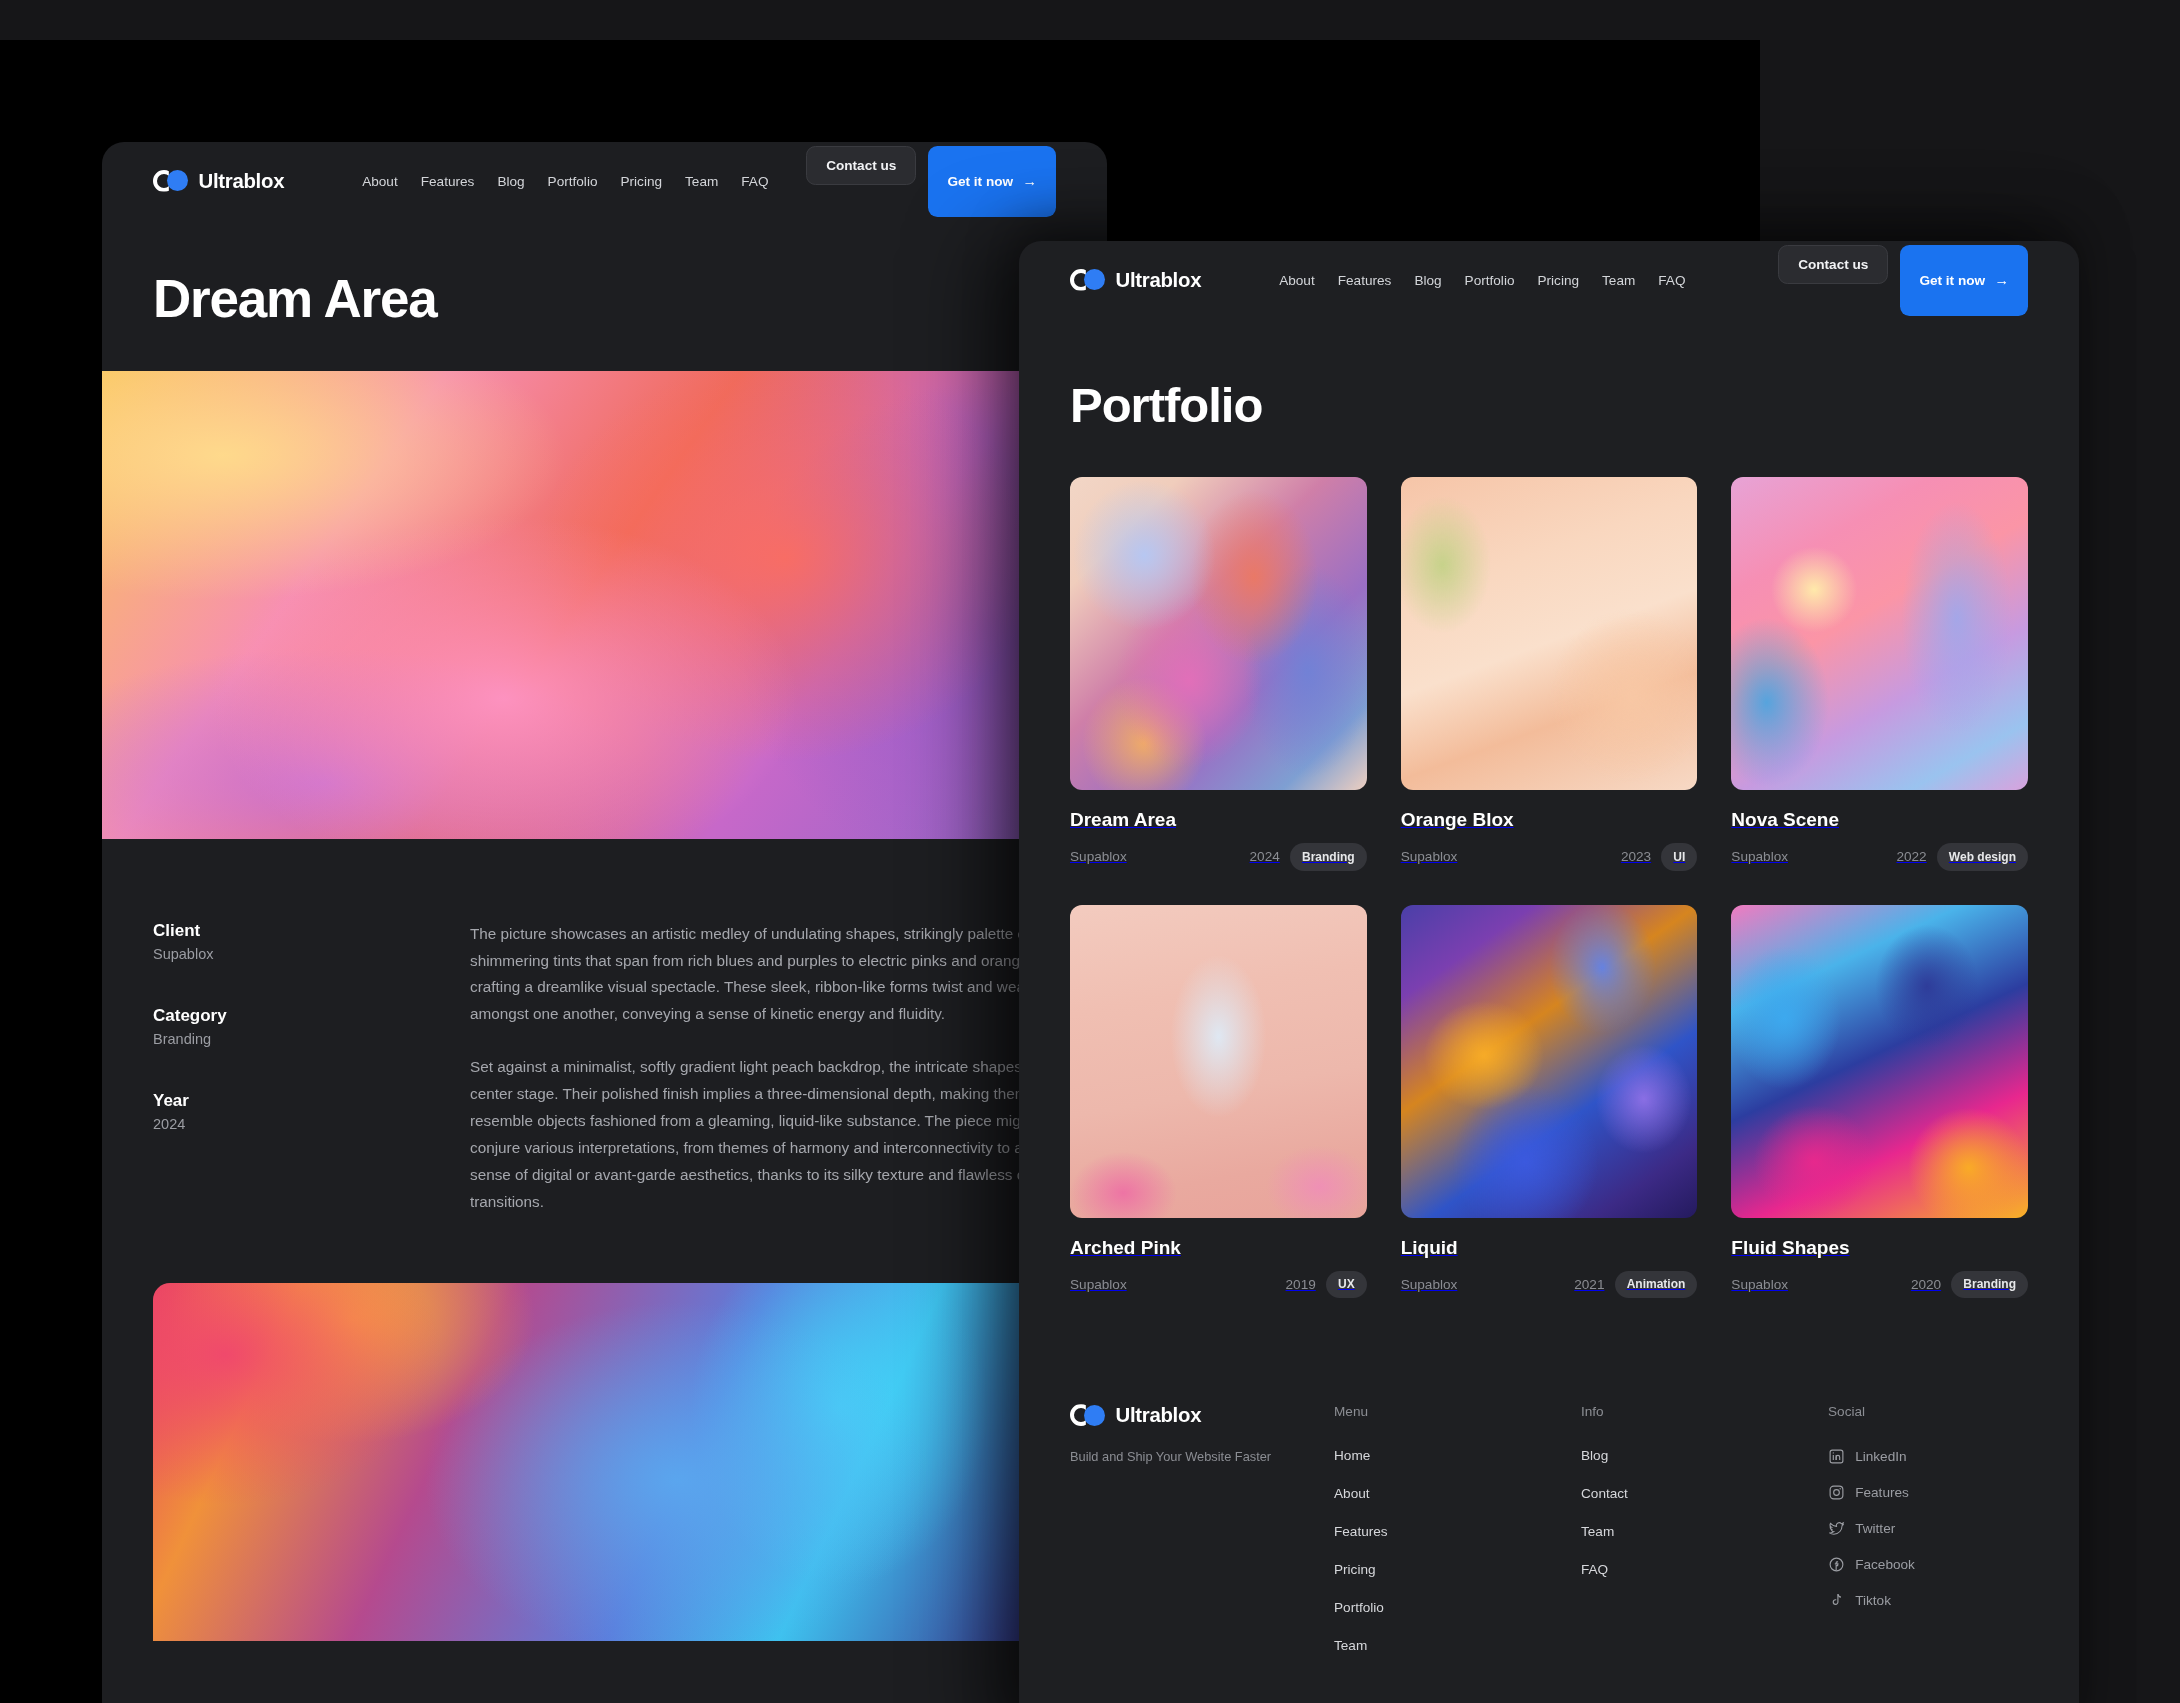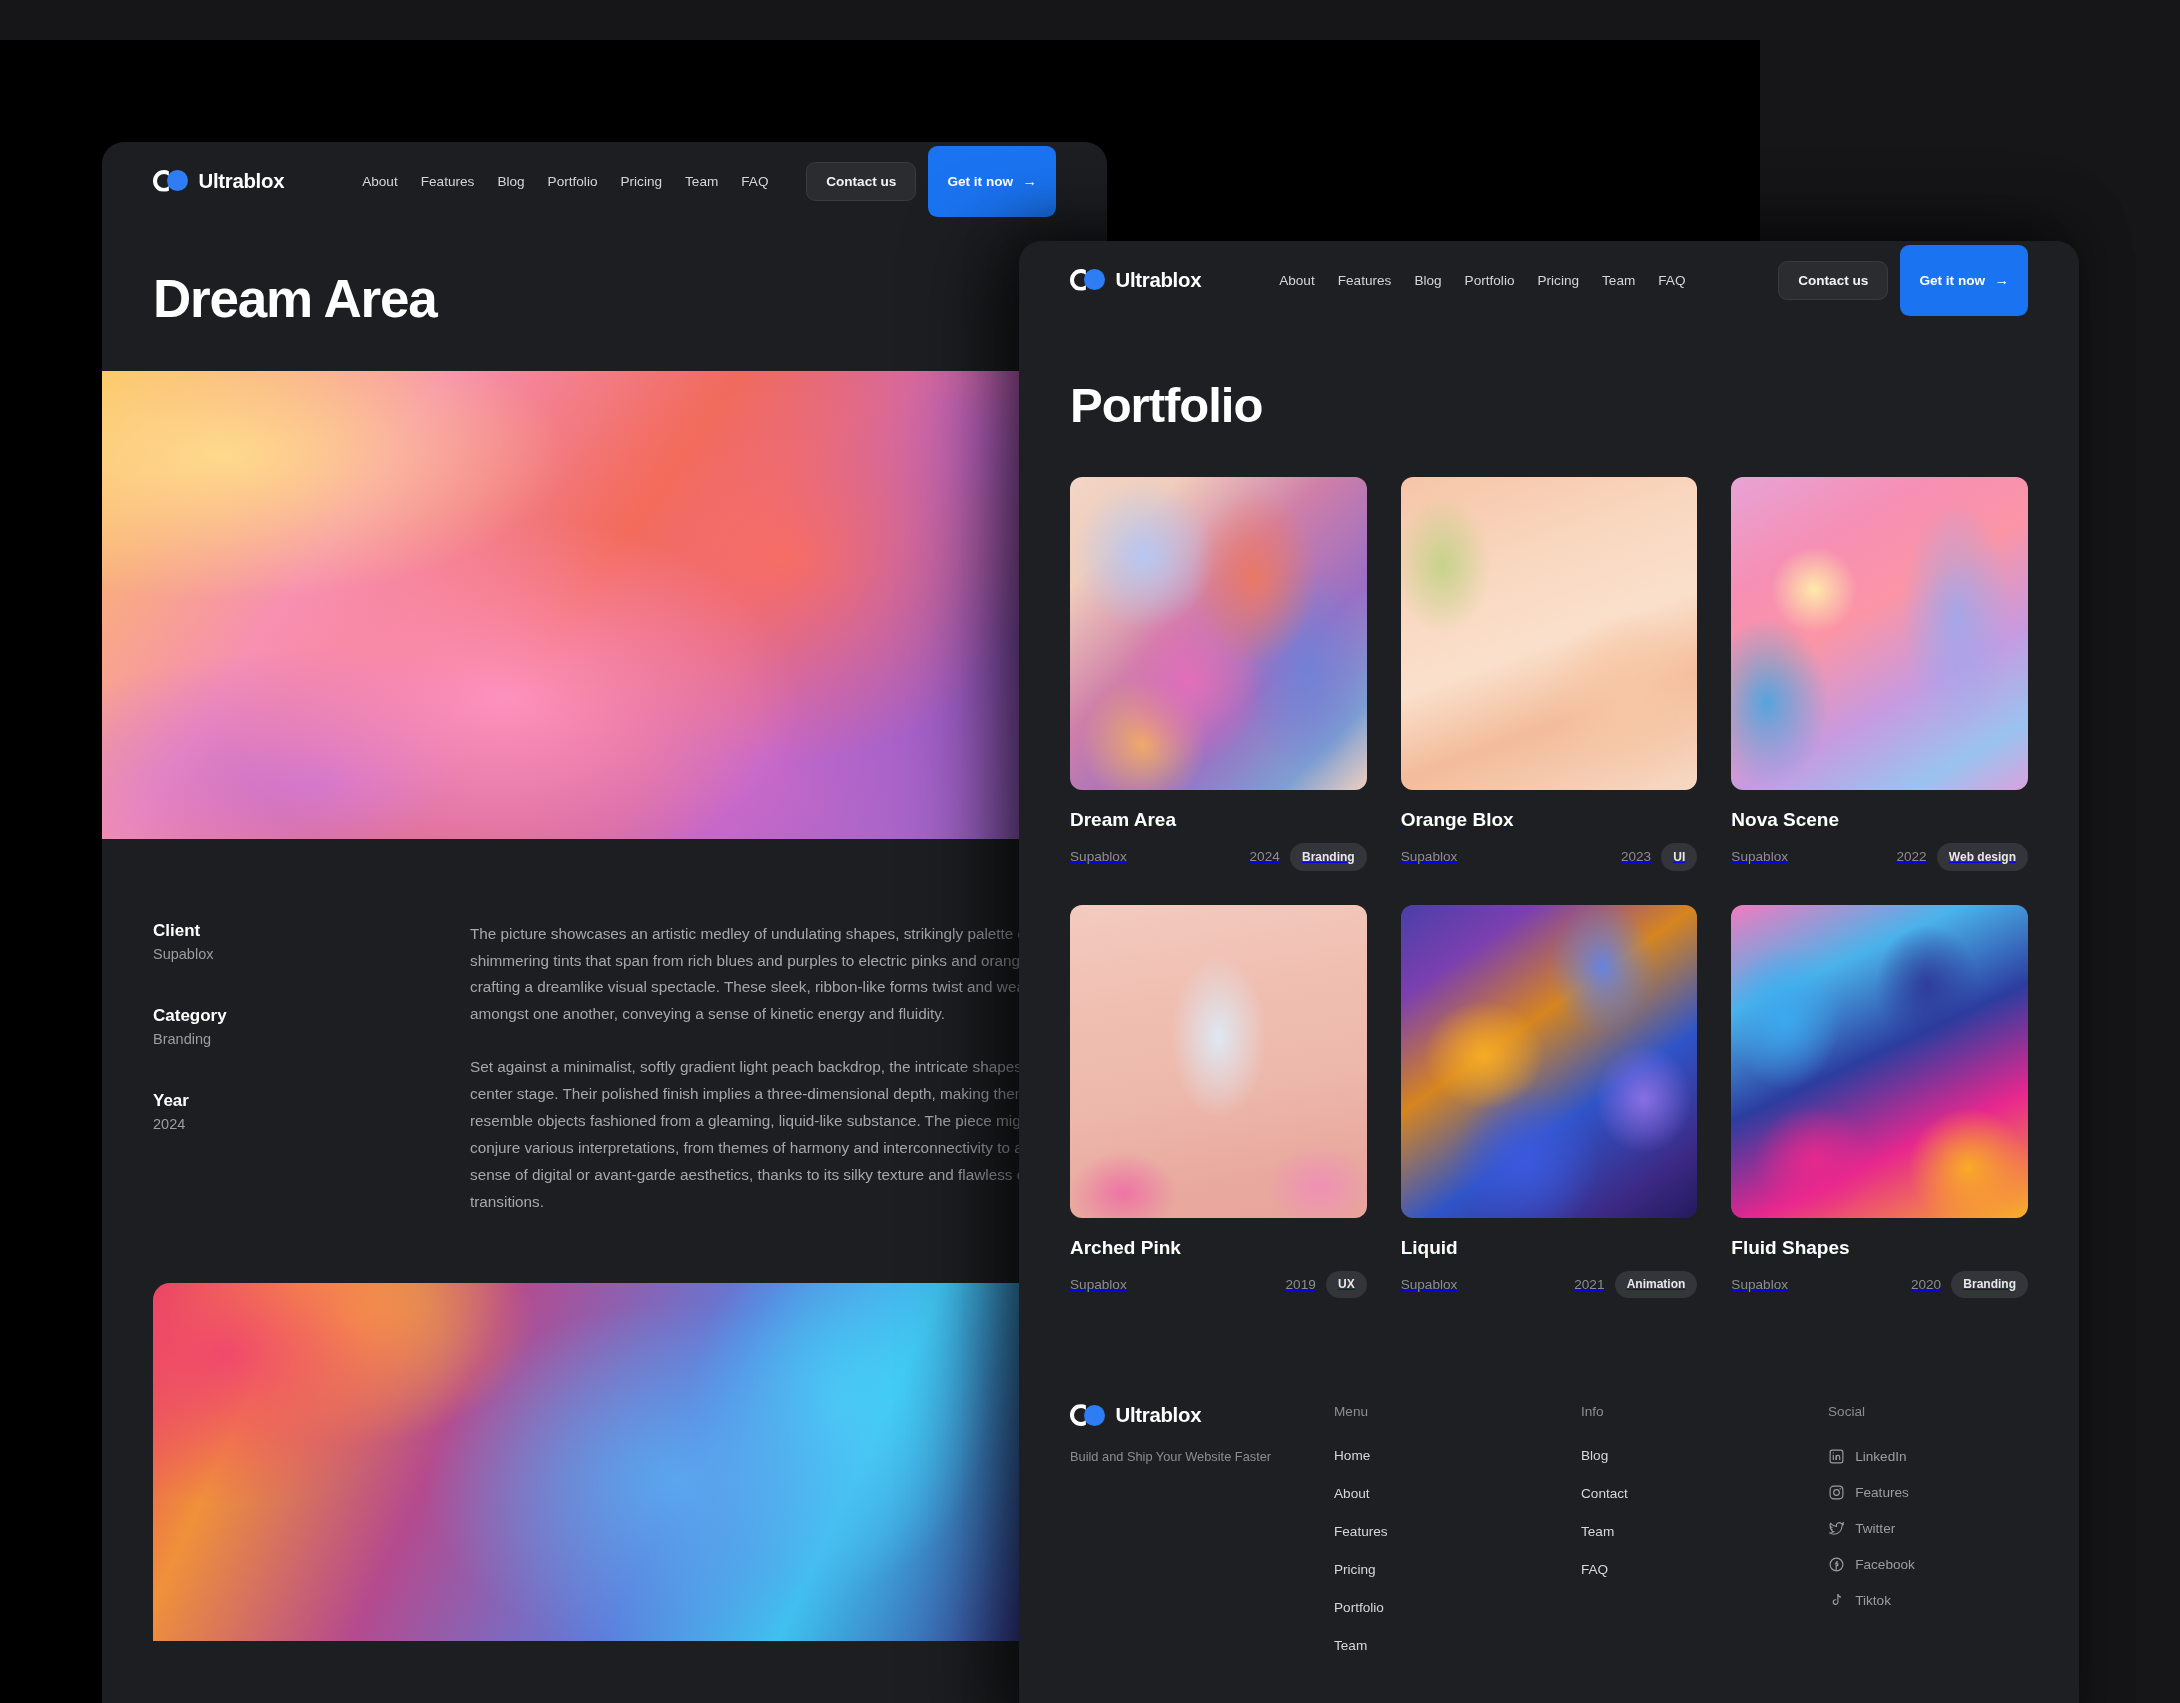--- a/index.html
+++ b/index.html
@@ -54,21 +54,21 @@
   .brand-name {
     color: #fff; font-size: 20.4px; font-weight: 700; letter-spacing: -0.3px;
   }
   .nav-links {
     display: flex; align-items: center; gap: 23px;
     margin-left: 78px;
   }
   .nav-links a {
     color: #d3d5d9; font-size: 13.6px; text-decoration: none; white-space: nowrap;
   }
-  .nav-actions { margin-left: auto; display: flex; align-items: center; gap: 12px; }
+  .nav-actions { margin-left: auto; display: flex; align-items: flex-start; gap: 12px; }
   .btn {
     border: none; border-radius: 9.4px;
     font-family: inherit; font-size: 13.6px; font-weight: 600;
     cursor: pointer; white-space: nowrap;
     display: inline-flex; align-items: center; gap: 9.4px;
   }
   .btn-ghost {
     background: #2b2c30; color: #f2f3f5;
     padding: 11px 19px; border: 0.9px solid #3a3b40;
   }

